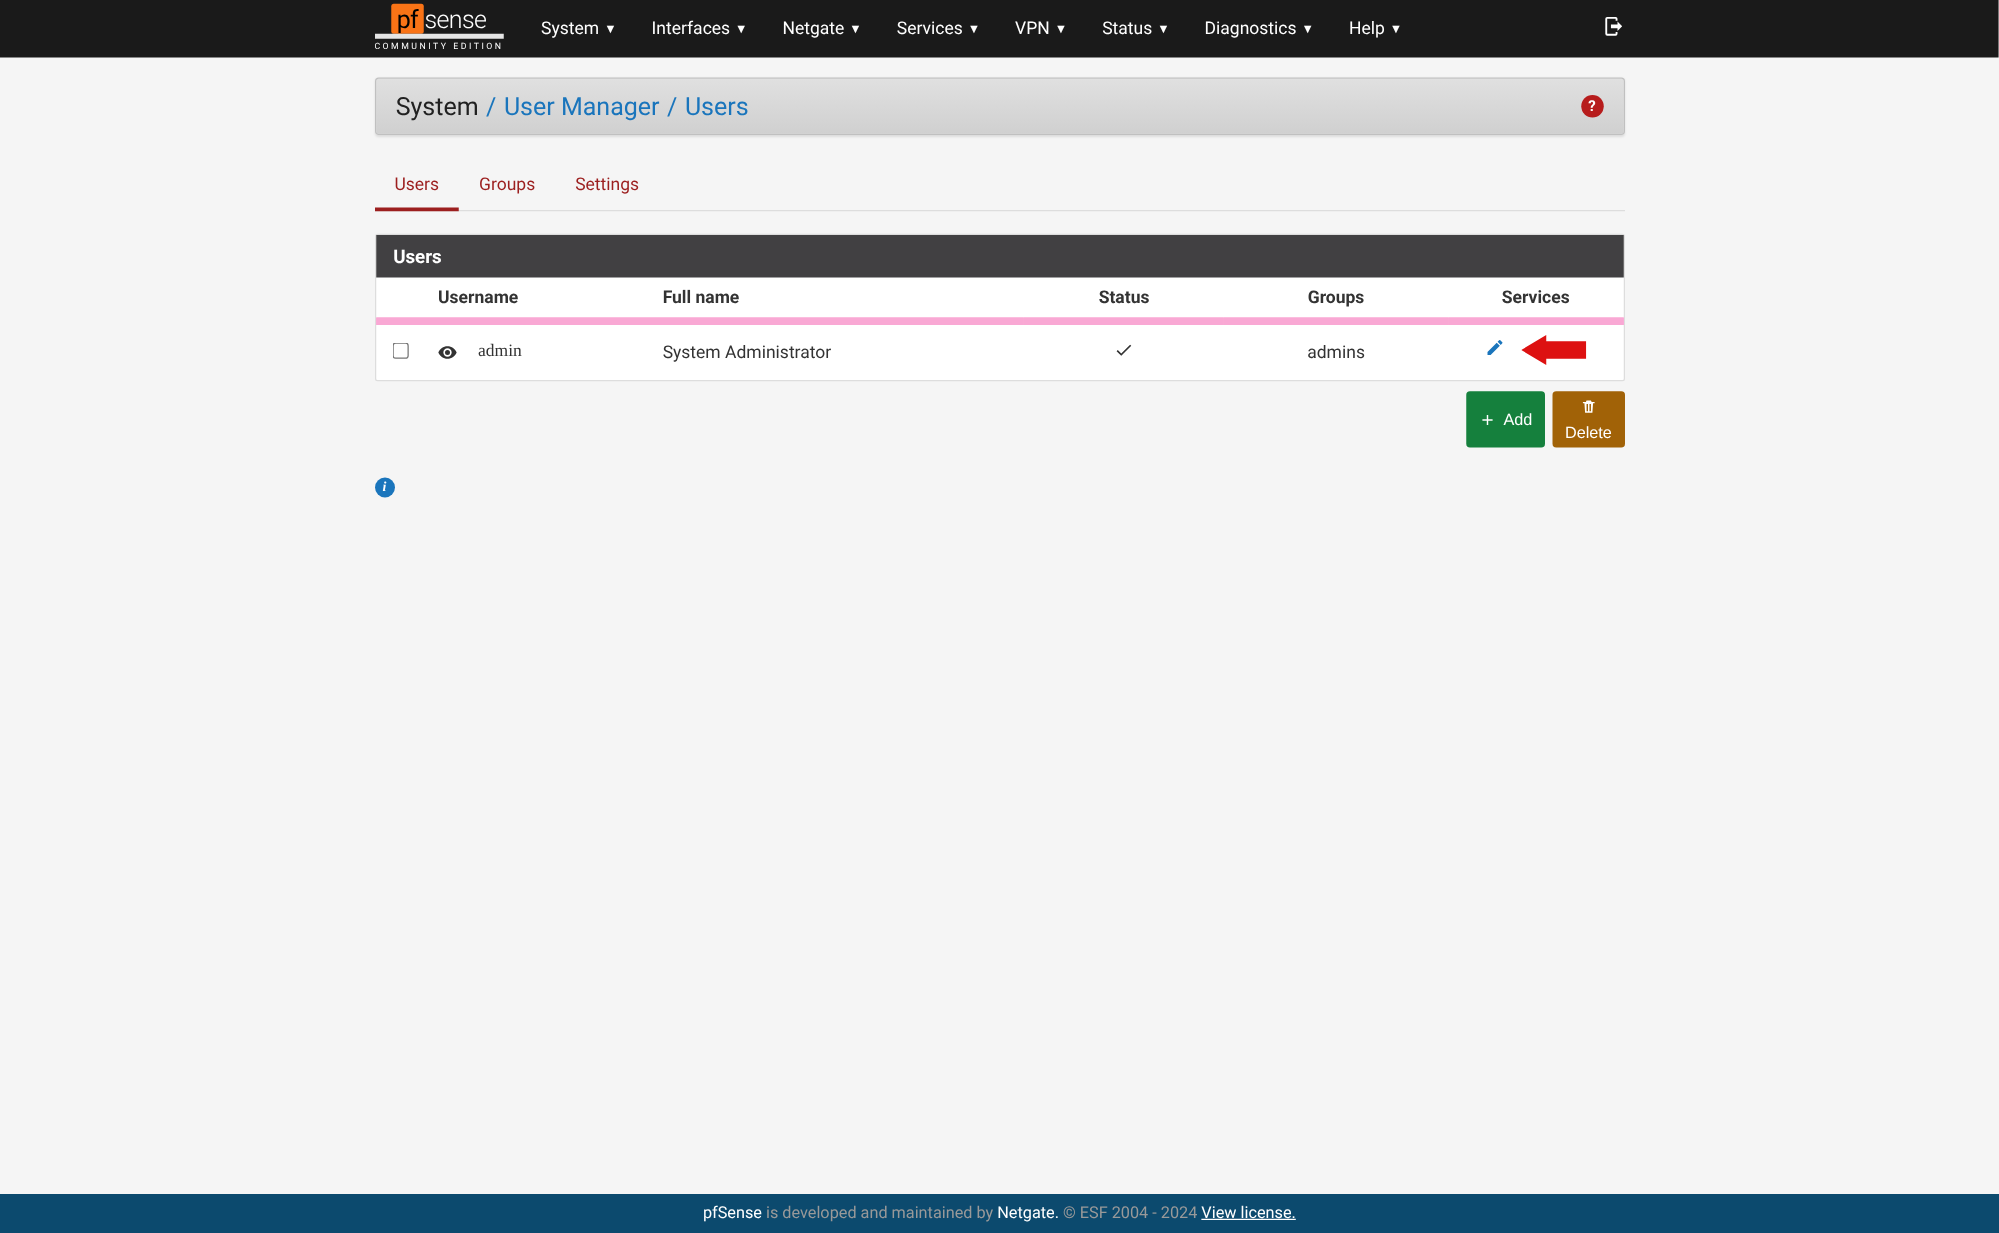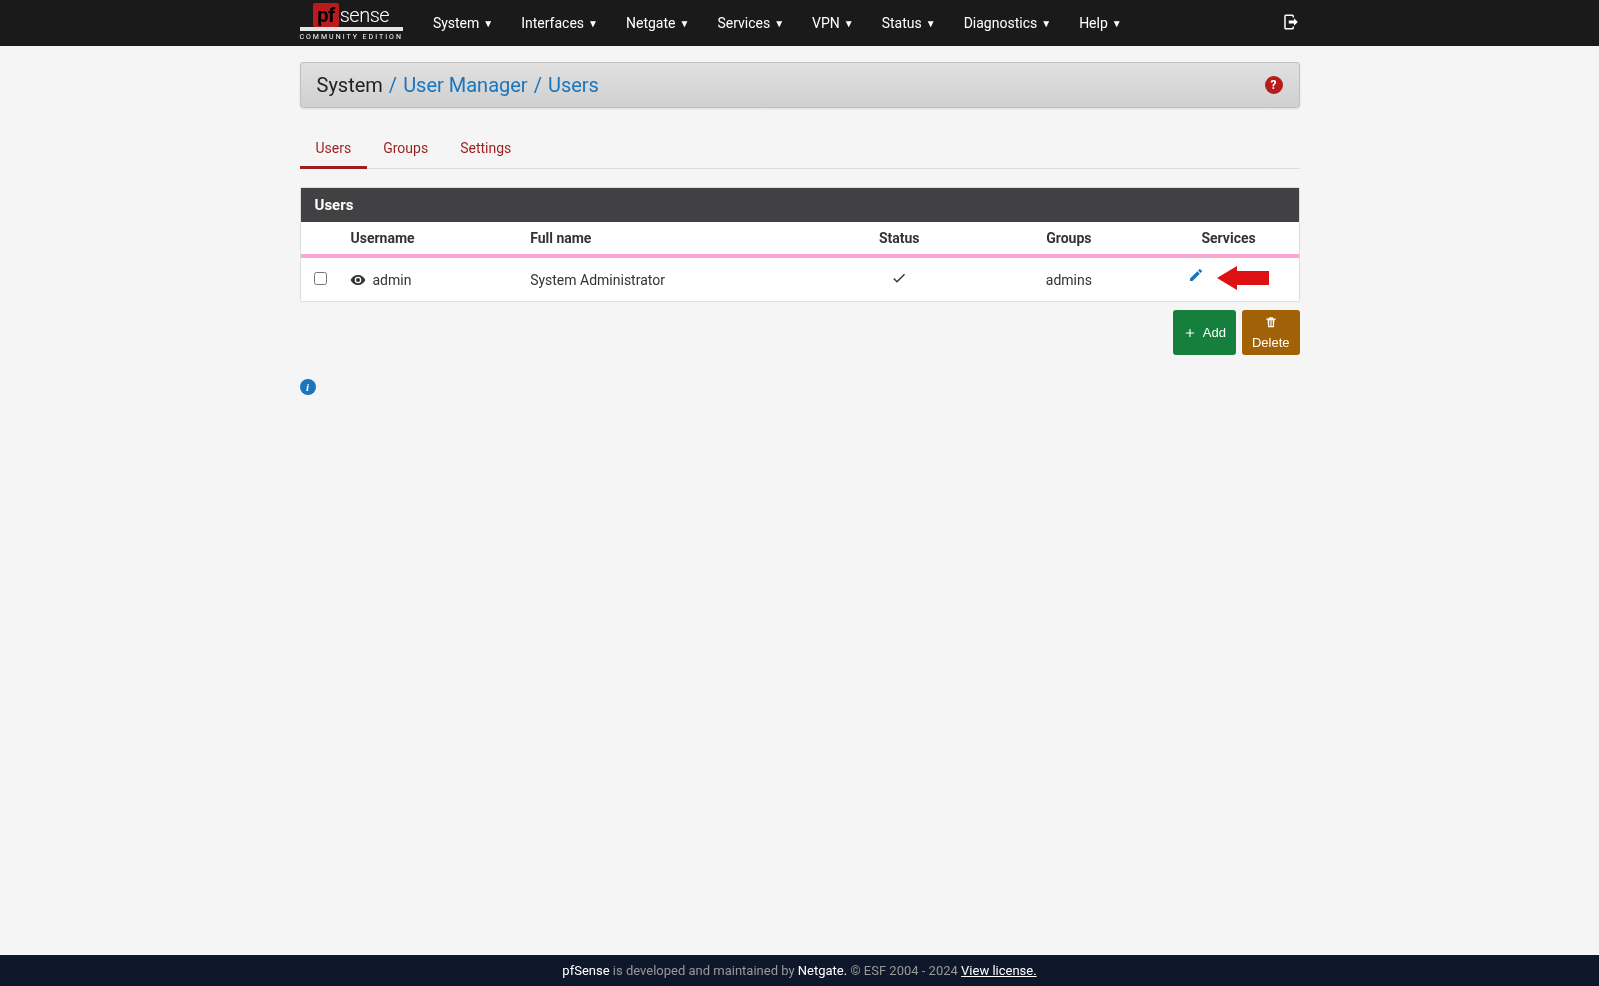--- a/index.html
+++ b/index.html
@@ -3,21 +3,21 @@
 <meta charset="utf-8">
 <style>
 * { margin: 0; padding: 0; box-sizing: border-box; }
 body { font-family: -apple-system, BlinkMacSystemFont, "Segoe UI", Roboto, "Helvetica Neue", Arial, sans-serif; font-size: 14px; background: #f5f5f5; color: #333; }
 
 
 .navbar { background: #1a1a1a; height: 46px; display: flex; align-items: center; padding: 0 16px; }
 .navbar-inner { width: 1000px; margin: 0 auto; display: flex; align-items: center; height: 100%; }
 .logo { display: flex; flex-direction: column; align-items: center; margin-right: 16px; padding: 2px 0; }
 .logo-main { color: #fff; font-size: 20px; font-weight: 300; letter-spacing: -0.5px; line-height: 1; }
-.logo-main .pf { background: #b91c1c; color: #000; padding: 0 4px; border-radius: 2px; font-weight: 700; margin-right: 1px; }
+.logo-main .pf { background: #f97316; color: #000; padding: 0 4px; border-radius: 2px; font-weight: 400; margin-right: 1px; }
 .logo-sub { color: #fff; font-size: 7px; letter-spacing: 2px; border-top: 4px solid #e5e5e5; padding-top: 2px; margin-top: 2px; text-align: center; width: 100%; }
 .nav-menu { display: flex; list-style: none; height: 100%; flex: 1; }
 .nav-menu li { display: flex; align-items: center; padding: 0 14px; color: #fff; cursor: pointer; font-size: 14px; }
 .nav-menu li .caret { margin-left: 4px; font-size: 10px; }
 .nav-right { margin-left: auto; display: flex; align-items: center; }
 .nav-right .logout-icon { color: #fff; cursor: pointer; }
 
 
 .container { width: 1000px; margin: 0 auto; padding: 16px 0; }
 
@@ -43,31 +43,31 @@
 
 
 .tabs { display: flex; list-style: none; margin-top: 22px; border-bottom: 1px solid #ddd; }
 .tabs li { padding: 10px 16px; color: #9c1f1f; cursor: pointer; font-size: 14px; }
 .tabs li.active { border-bottom: 3px solid #9c1f1f; margin-bottom: -1px; }
 
 
 .panel { margin-top: 18px; border: 1px solid #ddd; border-radius: 2px; background: #fff; }
 .panel-header { background: #414042; color: #fff; padding: 8px 14px; font-weight: 700; font-size: 15px; }
 .table { width: 100%; border-collapse: collapse; }
-.table th { text-align: left; padding: 8px 10px; font-weight: 700; font-size: 14px; border-bottom: 4px solid #f9a8d4; }
+.table th { text-align: left; padding: 8px 10px; font-weight: 700; font-size: 14px; border-bottom: 6px solid #f9a8d4; }
 .table th.center, .table td.center { text-align: center; }
 .table td { padding: 8px 10px; border-bottom: 1px solid #eee; font-size: 14px; vertical-align: middle; }
 .table tr:last-child td { border-bottom: none; }
 .col-check { width: 40px; text-align: center; }
 .col-user { width: 180px; padding-left: 8px; }
 .col-full { width: 300px; }
 .col-status { width: 160px; }
 .col-groups { width: 180px; }
 .col-actions { width: 140px; }
-.user-cell { display: flex; align-items: center; gap: 6px; }
+.user-cell { display: flex; align-items: center; gap: 16px; font-family: Liberation Serif, serif; }
 .icon-eye, .icon-user, .icon-check, .icon-pencil { display: inline-flex; }
 .icon-eye svg, .icon-user svg { width: 16px; height: 16px; fill: #333; }
 .icon-check svg { width: 16px; height: 16px; fill: #333; }
 .icon-pencil svg { width: 16px; height: 16px; fill: #1a75bc; }
 .icon-pencil { cursor: pointer; }
 input[type="checkbox"] { width: 13px; height: 13px; cursor: pointer; }
 
 
 .red-arrow { position: relative; display: inline-block; vertical-align: middle; margin-left: 10px; }
 .red-arrow svg { width: 52px; height: 24px; }
@@ -83,21 +83,21 @@
 .info-dot {
   width: 16px; height: 16px; border-radius: 50%; background: #1a75bc;
   color: #fff; display: inline-flex; align-items: center; justify-content: center;
   font-size: 11px; font-weight: 700; font-style: italic; margin-top: 24px; cursor: pointer;
   font-family: Georgia, serif;
 }
 
 
 .footer {
   position: fixed; bottom: 0; left: 0; right: 0;
-  background: #0f172a; color: #999; text-align: center;
+  background: #0c4a6e; color: #999; text-align: center;
   padding: 8px 0; font-size: 13px;
 }
 .footer .white { color: #fff; }
 .footer .link { color: #fff; text-decoration: underline; cursor: pointer; }
 </style>
 </head>
 <body>
 
 <div class="navbar">
   <div class="navbar-inner">

